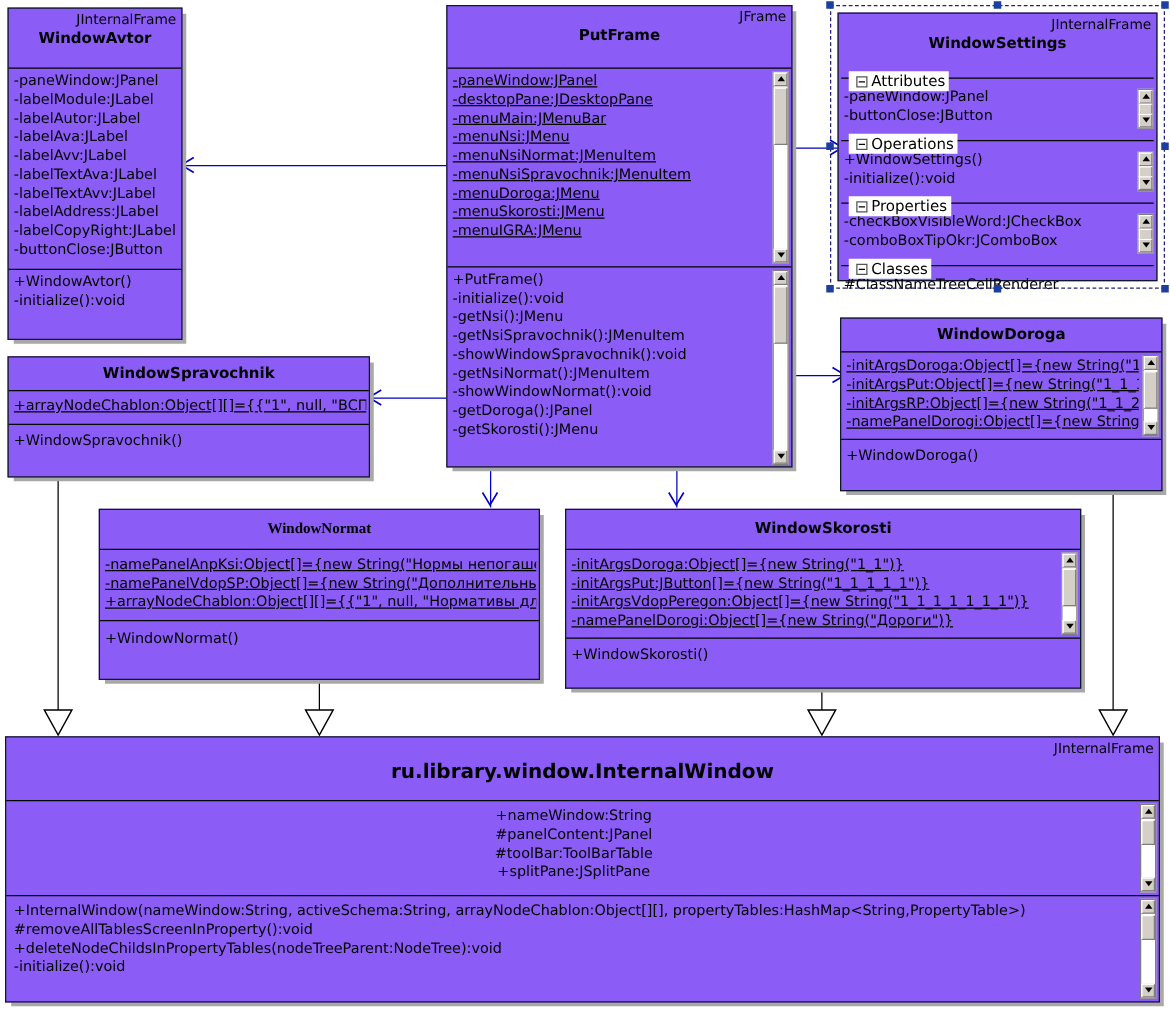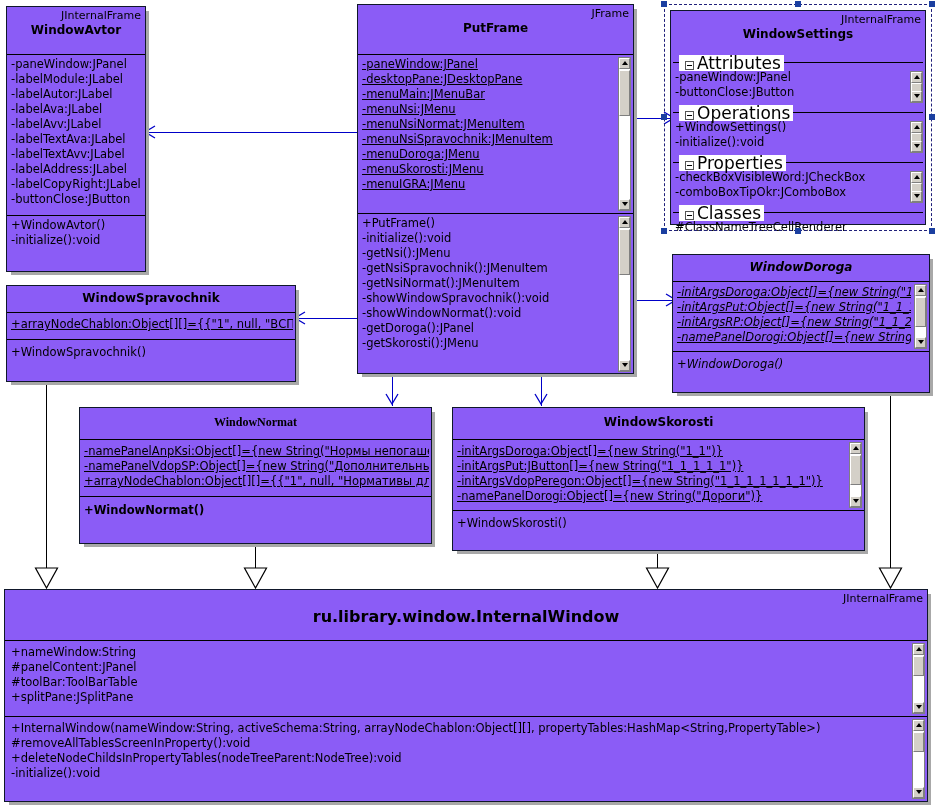--- a/index.html
+++ b/index.html
@@ -135,21 +135,21 @@
     left: 2px; right: 2px;
     top: 8px;
     border-top: 1px solid #000;
   }
   .grp .grp-inner {
     position: relative;
     display: inline-block;
     background: #ffffff;
     padding: 0 3px 0 6px;
     margin-left: 4px;
-    font-size: 17px;
+    font-size: 12px;
     line-height: 16px;
     z-index: 2;
     white-space: nowrap;
   }
   .grp .box-min {
     display: inline-block;
     width: 9px; height: 9px;
     border: 1px solid #555;
     position: relative;
     vertical-align: -1px;
@@ -295,22 +295,22 @@
         <div class="thumb" style="top:12px; height:46px;"></div>
         <div class="arrow down"></div>
       </div>
     </div>
     <div class="uml-section" style="height:160px;">
       <ul class="feat-list" style="padding-right:18px;">
         <li class="feat">+PutFrame()</li>
         <li class="feat">-initialize():void</li>
         <li class="feat">-getNsi():JMenu</li>
         <li class="feat">-getNsiSpravochnik():JMenuItem</li>
+        <li class="feat">-showWindowSpravochnik():void</li>
         <li class="feat">-getNsiNormat():JMenuItem</li>
-        <li class="feat">-showWindowSpravochnik():void</li>
         <li class="feat">-showWindowNormat():void</li>
         <li class="feat">-getDoroga():JPanel</li>
         <li class="feat">-getSkorosti():JMenu</li>
       </ul>
       <div class="sbar">
         <div class="arrow up"></div>
         <div class="thumb" style="top:12px; height:46px;"></div>
         <div class="arrow down"></div>
       </div>
     </div>
@@ -408,21 +408,21 @@
         <li class="feat static">+arrayNodeChablon:Object[][]={{"1", null, "ВСП",</li>
       </ul>
     </div>
     <div class="uml-section" style="height:41px;">
       <ul class="feat-list" style="padding:5px 2px 2px 4px;">
         <li class="feat">+WindowSpravochnik()</li>
       </ul>
     </div>
   </div>
 
-  <div class="uml-box" style="left:672px; top:254px; width:258px; height:139px;font-style:italic;">
+  <div class="uml-box" style="left:672px; top:254px; width:258px; height:139px;">
     <div class="uml-header" style="height:27px; padding-top:4px;">
       <span class="cls-name">WindowDoroga</span>
     </div>
     <div class="uml-section" style="height:70px;">
       <ul class="feat-list" style="padding:3px 18px 2px 4px;">
         <li class="feat static">-initArgsDoroga:Object[]={new String("1_</li>
         <li class="feat static">-initArgsPut:Object[]={new String("1_1_1</li>
         <li class="feat static">-initArgsRP:Object[]={new String("1_1_2_</li>
         <li class="feat static">-namePanelDorogi:Object[]={new String("</li>
       </ul>
@@ -443,21 +443,21 @@
     <div class="uml-header" style="height:32px; padding-top:6px;font-family:Liberation Serif, serif;">
       <span class="cls-name">WindowNormat</span>
     </div>
     <div class="uml-section" style="height:57px;">
       <ul class="feat-list" style="padding:4px 2px 2px 4px;">
         <li class="feat static">-namePanelAnpKsi:Object[]={new String("Нормы непогаше</li>
         <li class="feat static">-namePanelVdopSP:Object[]={new String("Дополнительны</li>
         <li class="feat static">+arrayNodeChablon:Object[][]={{"1", null, "Нормативы дл</li>
       </ul>
     </div>
-    <div class="uml-section" style="height:46px;font-weight:bold;">
+    <div class="uml-section" style="height:46px;">
       <ul class="feat-list" style="padding:6px 2px 2px 4px;">
         <li class="feat">+WindowNormat()</li>
       </ul>
     </div>
   </div>
 
   <div class="uml-box" style="left:452px; top:407px; width:413px; height:144px;">
     <div class="uml-header" style="height:32px; padding-top:6px;">
       <span class="cls-name">WindowSkorosti</span>
     </div>
@@ -480,21 +480,21 @@
       </ul>
     </div>
   </div>
 
   <div class="uml-box" style="left:4px; top:589px; width:924px; height:213px;">
     <div class="uml-header" style="height:51px;">
       <span class="stereo">JInternalFrame</span>
       <span class="cls-name" style="font-size:16px; padding-top:4px;">ru.library.window.InternalWindow</span>
     </div>
     <div class="uml-section" style="height:76px;">
-      <ul class="feat-list" style="padding:4px 20px 2px 6px;">
+      <ul class="feat-list" style="padding:4px 20px 2px 6px;text-align:center;">
         <li class="feat">+nameWindow:String</li>
         <li class="feat">#panelContent:JPanel</li>
         <li class="feat">#toolBar:ToolBarTable</li>
         <li class="feat">+splitPane:JSplitPane</li>
       </ul>
       <div class="sbar">
         <div class="arrow up"></div>
         <div class="thumb" style="top:12px; height:20px;"></div>
         <div class="arrow down"></div>
       </div>

